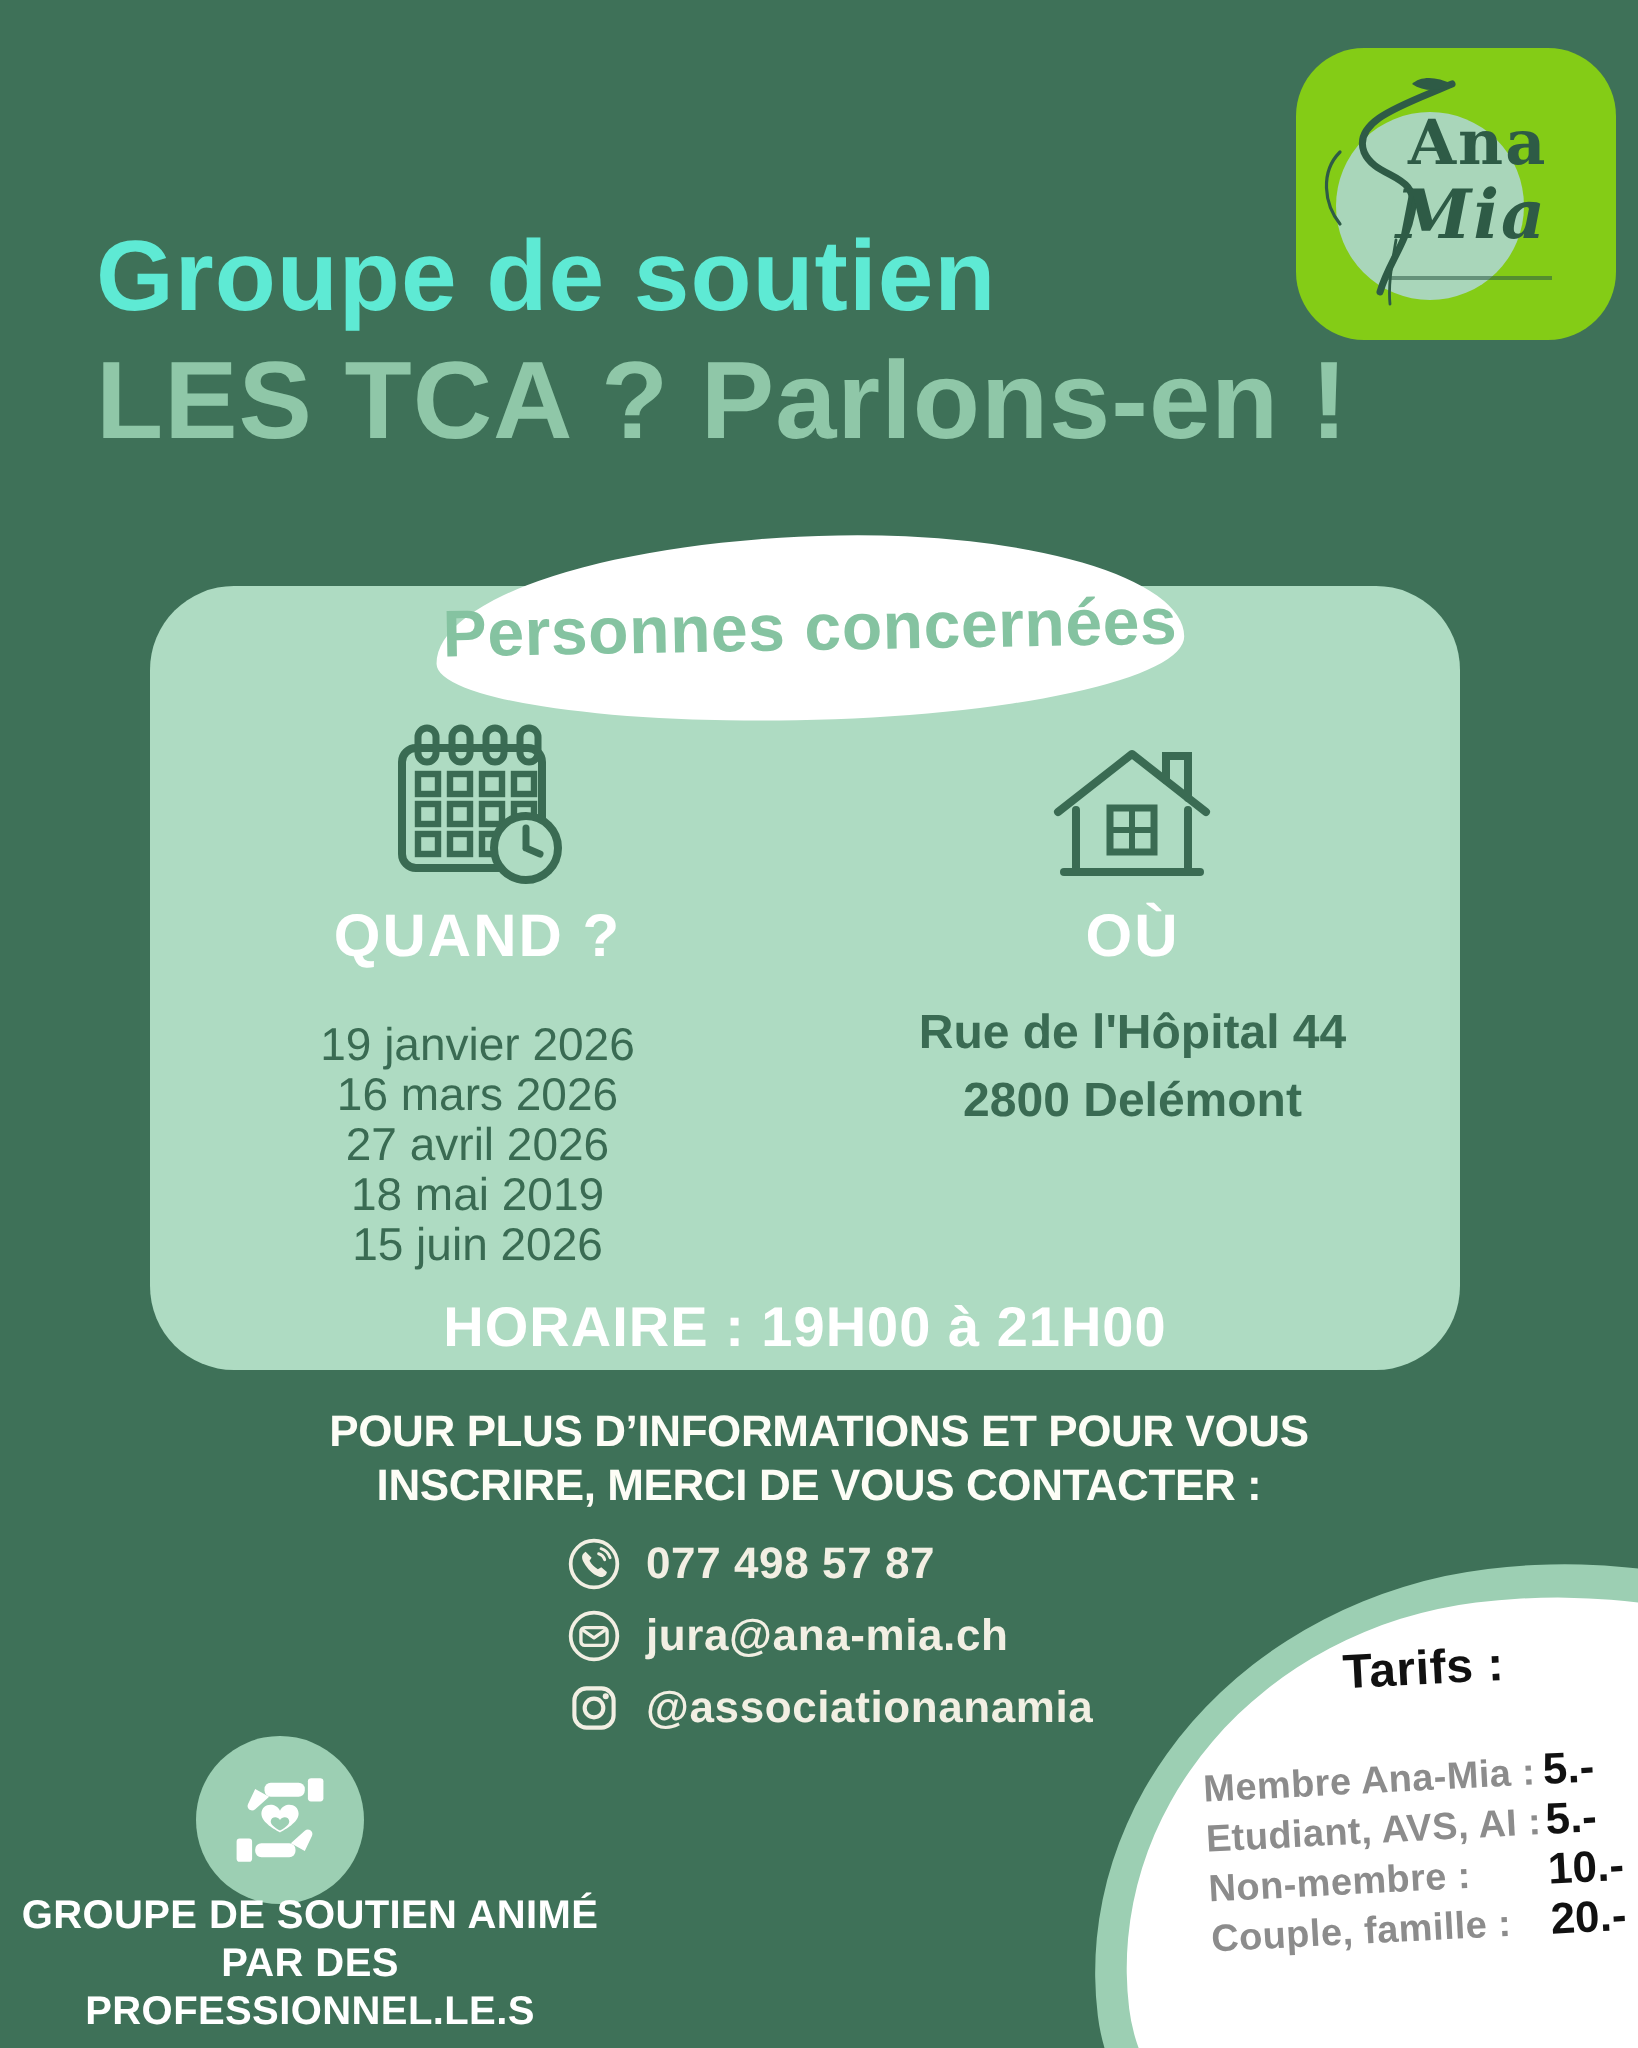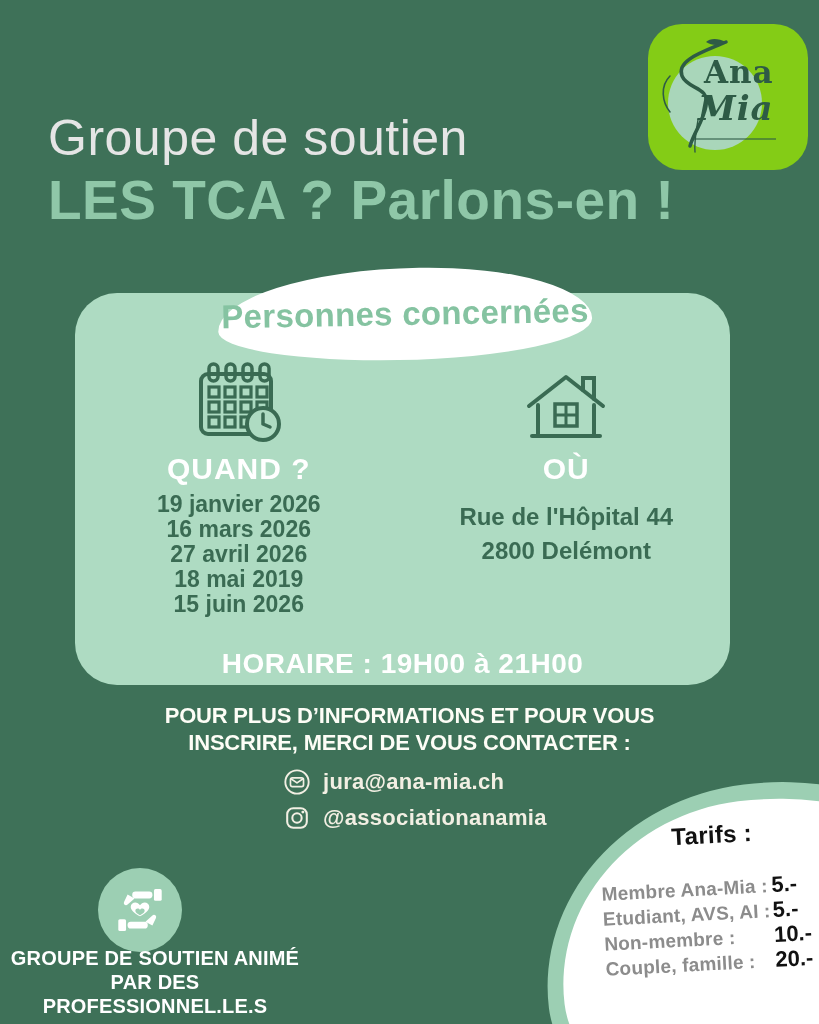--- a/index.html
+++ b/index.html
@@ -4,42 +4,42 @@
 <style>
   html,body{margin:0;padding:0;background:#222;}
   #poster{
     position:relative;width:819px;height:1024px;overflow:hidden;
     background:#3E7158;
     font-family:"Liberation Sans", sans-serif;
     -webkit-font-smoothing:antialiased;
   }
   
   .titles{position:absolute;left:48px;top:108px;}
-  .title1{font-size:50px;font-weight:400;color:#e5e5e5;letter-spacing:.5px;line-height:60px;margin:0;}
+  .title1{font-size:50px;font-weight:700;color:#5eead4;letter-spacing:.5px;line-height:60px;margin:0;}
   .title2{font-size:55px;font-weight:700;color:#8FC7A8;letter-spacing:.5px;line-height:64px;margin:0;}
   
   .logo-card{position:absolute;left:648px;top:24px;width:160px;height:146px;background:#84cc16;border-radius:34px;}
   .logo-circle{position:absolute;left:20px;top:32px;width:94px;height:94px;border-radius:50%;background:#A9D6BA;}
   .logo-swoosh{position:absolute;left:0;top:0;}
   .logo-word1{position:absolute;left:56px;top:30px;font-family:"DejaVu Serif",serif;font-size:31px;font-weight:700;color:#2E5B46;letter-spacing:1px;}
   .logo-word2{position:absolute;left:50px;top:64px;font-family:"DejaVu Serif",serif;font-size:34px;font-style:italic;font-weight:700;color:#2E5B46;letter-spacing:1px;}
   .logo-tagline{position:absolute;left:46px;top:114px;width:82px;height:2px;background:#2E5B46;opacity:.55;}
   
   .panel{position:absolute;left:75px;top:293px;width:655px;height:392px;background:#AEDBC2;border-radius:42px;}
   .badge-blob{
     position:absolute;left:218px;top:268px;width:374px;height:92px;background:#FFFFFF;
     border-radius:54% 46% 52% 48% / 66% 58% 42% 34%;
     display:flex;align-items:center;justify-content:center;transform:rotate(-1deg);
   }
   .badge-text{font-size:33px;font-weight:700;color:#85C3A1;letter-spacing:.3px;}
   .panel-cols{position:absolute;left:75px;top:360px;width:655px;display:flex;}
   .col{flex:1;text-align:center;}
   .col-icon{height:92px;display:flex;align-items:flex-end;justify-content:center;}
   .col-heading{font-size:30px;font-weight:700;color:#FFFFFF;letter-spacing:1px;margin-top:0;}
-  .dates{margin-top:6px;font-size:23px;font-weight:700;color:#3A6B53;line-height:25px;}
+  .dates{margin-top:24px;font-size:23px;font-weight:400;color:#3A6B53;line-height:25px;}
   .dates span{display:block;}
   .address{margin-top:14px;font-size:24px;font-weight:700;color:#3A6B53;line-height:34px;}
   .address span{display:block;}
   .schedule{position:absolute;left:75px;top:648px;width:655px;text-align:center;font-size:28px;font-weight:700;color:#ffffff;letter-spacing:.5px;}
   
   .info-heading{position:absolute;left:0;top:702px;width:819px;text-align:center;color:#FDFDF6;font-size:22px;font-weight:700;letter-spacing:-.2px;line-height:27px;}
   .info-heading span{display:inline;text-decoration-thickness:2.5px;text-underline-offset:5px;margin-top:32px;}
   .contacts{position:absolute;left:283px;top:768px;display:flex;flex-direction:column;gap:8px;}
   .contact-row{display:flex;align-items:center;gap:12px;height:28px;}
   .contact-row svg{flex:0 0 auto;}
@@ -150,20 +150,28 @@
 
   <div class="info-heading">
     <span>POUR PLUS D’INFORMATIONS ET POUR VOUS</span><br>
     <span>INSCRIRE, MERCI DE VOUS CONTACTER : </span>
   </div>
 
   <div class="contacts">
     <div class="contact-row">
       <svg width="28" height="28" viewBox="0 0 30 30">
         <circle class="cream-ic" cx="15" cy="15" r="12.5" stroke-width="2"></circle>
+        <path d="M10.5,8.5 c-2,1.2 -2.6,3 -0.8,6 c1.8,3.2 4.8,6.2 7.8,7.2 c2.6,0.9 4.2,-0.6 4.4,-2.4 l-3,-2.6 -1.8,1.1 c-1.8,-0.9 -3.6,-2.7 -4.5,-4.5 l1.1,-1.7 z" fill="#F2EFE3"></path>
+        <path class="cream-ic" d="M17.5,9.5 a4.5,4.5 0 0 1 3.2,3.2 M18.8,6.8 a7.4,7.4 0 0 1 4.8,4.8" stroke-width="1.6" stroke-linecap="round"></path>
+      </svg>
+      <span class="contact-label">077 498 57 87</span>
+    </div>
+    <div class="contact-row">
+      <svg width="28" height="28" viewBox="0 0 30 30">
+        <circle class="cream-ic" cx="15" cy="15" r="12.5" stroke-width="2"></circle>
         <rect class="cream-ic" x="8" y="10.5" width="14" height="9.5" rx="2" stroke-width="1.8"></rect>
         <path class="cream-ic" d="M8.5,11.5 L15,16 L21.5,11.5" stroke-width="1.8" stroke-linejoin="round"></path>
       </svg>
       <span class="contact-label">jura@ana-mia.ch</span>
     </div>
     <div class="contact-row">
       <svg width="28" height="28" viewBox="0 0 30 30">
         <rect class="cream-ic" x="4.5" y="4.5" width="21" height="21" rx="6.5" stroke-width="2.2"></rect>
         <circle class="cream-ic" cx="15" cy="15" r="5" stroke-width="2.2"></circle>
         <circle cx="21.3" cy="8.7" r="1.6" fill="#F2EFE3"></circle>

